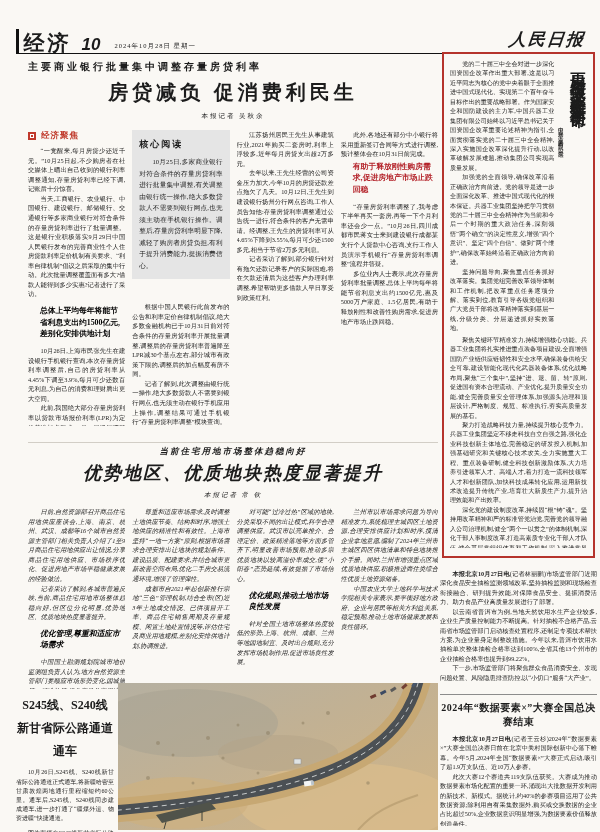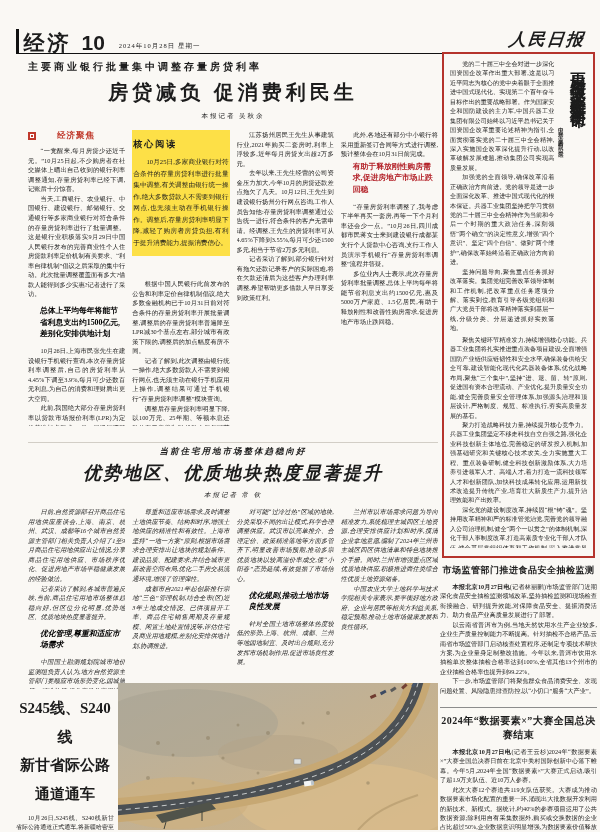--- a/index.html
+++ b/index.html
@@ -10,42 +10,42 @@
     font-family:"Liberation Serif","DejaVu Serif",serif;
     color:#1c1c1c;
     overflow:hidden;
   }
   
   .header { position:absolute; left:16px; top:24px; width:569px; height:30px;
     border-bottom:1.5px solid #111; display:flex; align-items:flex-end; }
   .hd-bar { width:2.5px; height:24px; background:#111; margin-right:5px; }
   .hd-section { font-family:"Liberation Sans","DejaVu Sans",sans-serif; font-weight:bold;
     font-size:21px; letter-spacing:3px; line-height:1; }
-  .hd-page { font-family:"Liberation Sans","DejaVu Sans",sans-serif; font-size:21px;
-    font-weight:bold; margin-left:10px; line-height:1; }
+  .hd-page { font-family:"Liberation Sans","DejaVu Sans",sans-serif; font-size:17px;
+    font-weight:bold; margin-left:10px; line-height:1;font-style:italic; }
   .hd-date { font-size:6.5px; color:#222; margin-left:14px; margin-bottom:2px; letter-spacing:1px; }
   .hd-masthead { margin-left:auto; font-weight:900; font-style:italic; font-size:17px;
     letter-spacing:2px; transform:skewX(-6deg); margin-bottom:2px; }
   
   .p { text-indent:2em; text-align:justify; line-height:1.52; }
   
   .main { position:absolute; left:28px; top:60px; width:410px; }
   .kicker { text-align:left; font-size:10px; font-weight:bold; letter-spacing:3px; }
   .headline { text-align:center; font-family:"Liberation Sans","DejaVu Sans",sans-serif;
     font-weight:bold; font-size:20px; letter-spacing:4px; margin-top:5px; }
   .byline { text-align:center; font-size:6.5px; letter-spacing:2px; margin-top:6px; color:#222; }
   .cols { display:flex; gap:7px; margin-top:9px; height:296px; overflow:hidden; }
   .col { flex:1; font-size:6.3px; overflow:hidden; }
-  .badge { display:flex; align-items:center; gap:21px; margin-bottom:4px; }
+  .badge { display:flex; align-items:center; gap:5px; margin-bottom:4px; }
   .badge-ico { width:8px; height:8px; background:#c0392b; position:relative; flex:none; }
   .badge-ico::after { content:""; position:absolute; left:2px; top:2px; right:2px; bottom:2px;
     border:1px solid #fff; }
   .badge-txt { color:#c0392b; font-weight:bold; font-size:8.5px; letter-spacing:1px;
     font-family:"Liberation Sans","DejaVu Sans",sans-serif; }
-  .corebox { background:#fde047; padding:8px 1px; margin-bottom:23px; }
+  .corebox { background:#e5e5e5; padding:8px 7px; margin-bottom:23px; }
   .corebox-title { text-align:left; font-weight:bold; font-size:9px; letter-spacing:2px;
     margin-bottom:5px; font-family:"Liberation Sans","DejaVu Sans",sans-serif; }
   .corebox .p { font-size:6.6px; line-height:1.75; text-indent:2em; }
   .subhead-black { font-weight:bold; font-size:7.8px; line-height:1.5; margin:6px 2px 6px 12px;
     color:#000; }
   .subhead-red { font-weight:bold; font-size:7.8px; line-height:1.5; margin:2px 2px 6px 12px;
     color:#b4232a; font-family:"Liberation Sans","DejaVu Sans",sans-serif; }
   .rule-light { position:absolute; left:28px; top:442px; width:410px; border-top:1px solid #d2cec6; }
   
   .frame { position:absolute; left:442px; top:52px; width:153px; height:506px;
@@ -60,21 +60,21 @@
   .frame-bottom { margin-top:4px; font-size:6.1px; height:212px; overflow:hidden; }
   .frame .p { line-height:1.55; }
   
   .art2 { position:absolute; left:28px; top:446px; width:410px;font-style:italic; }
   .kicker2 { text-align:center; font-size:8.5px; font-weight:bold; letter-spacing:2px; }
   .headline2 { text-align:center; font-weight:bold; font-size:18px; letter-spacing:2px;
     margin-top:3px; }
   .cols2 { display:flex; gap:7px; margin-top:7px; height:182px; overflow:hidden; }
   
   .roadart { position:absolute; left:16px; top:694px; width:98px; }
-  .road-title { text-align:center; font-weight:bold; font-size:15px; line-height:1.9; }
+  .road-title { text-align:center; font-weight:bold; font-size:12px; line-height:1.9; }
   .roadart .p { font-size:6px; margin-top:6px; }
   .photo { position:absolute; left:118px; top:683px; width:320px; height:147px; }
   .photo svg { display:block; width:100%; height:100%; }
   
   .brcol { position:absolute; left:440px; top:564px; width:157px; }
   .news-title { text-align:center; font-weight:bold; font-size:9px; letter-spacing:0.5px; }
   .news-title.small { font-size:10px; }
   .news-body { font-size:6.2px; margin-top:5px; overflow:hidden; }
   .news-body .p b { font-weight:bold; }
   .news-div { border-top:1px solid #8c8c8c; margin:7px 0 6px 0; }
@@ -228,21 +228,20 @@
     </g>
     <polygon points="38,132 92,119 98,126 44,140" fill="#50534a"></polygon>
     <line x1="48" y1="139" x2="46" y2="146" stroke="#3d4038" stroke-width="1"></line>
     <line x1="84" y1="128" x2="84" y2="138" stroke="#3d4038" stroke-width="1"></line>
     <path d="M 240 147 C 255 130, 270 122, 300 112" fill="none" stroke="#b99f72" stroke-width="2" opacity="0.8"></path>
     <rect x="176" y="76" width="7" height="5" fill="#dfe3e4" stroke="#8a8d8e" stroke-width="0.5"></rect>
   </svg>
 </div>
 
 <div class="brcol">
-  <div class="news-title">市场监管部门推进食品安全抽检监测</div>
   <div class="news-body" style="height:118px;">
     <p class="p"><b>本报北京10月27日电</b><span>(记者林丽鹂)市场监管部门近期深化食品安全抽检监测领域改革,坚持抽检监测和现场检查衔接融合、研判提升效能,对保障食品安全、提振消费活力、助力食品产业高质量发展进行了部署。</span></p>
     <p class="p">以云南省普洱市为例,当地天然饮用水生产企业较多,企业生产质量控制能力不断提高。针对抽检不合格产品,云南省市场监管部门启动核查处置程序,还制定专项技术帮扶方案,为企业量身定制整改措施。今年以来,普洱市饮用水抽检单次整体抽检合格率达到100%,全省其他13个州市的企业抽检合格率也提升到99.22%。</p>
     <p class="p">下一步,市场监管部门将聚焦群众食品消费安全、发现问题处置、风险隐患排查防控,以“小切口”服务“大产业”。</p>
   </div>
   <div class="news-div"></div>
   <div class="news-title small">2024年“数据要素×”大赛全国总决赛结束</div>
   <div class="news-body" style="height:92px;">
     <p class="p"><b>本报北京10月27日电</b><span>(记者王云杉)2024年“数据要素×”大赛全国总决赛日前在北京中关村国际创新中心落下帷幕。今年5月,2024年全国“数据要素×”大赛正式启动,吸引了超1.9万支队伍、近10万人参赛。</span></p>
     <p class="p">此次大赛12个赛道共119支队伍获奖。大赛成为推动数据要素市场化配置的重要一环,涌现出大批数据开发利用的新技术、新模式。据统计,约40%的参赛项目运用了公共数据资源;除利用自有采集数据外,购买或交换数据的企业占比超过50%,企业数据意识明显增强,为数据要素价值释放创造条件。</p>

